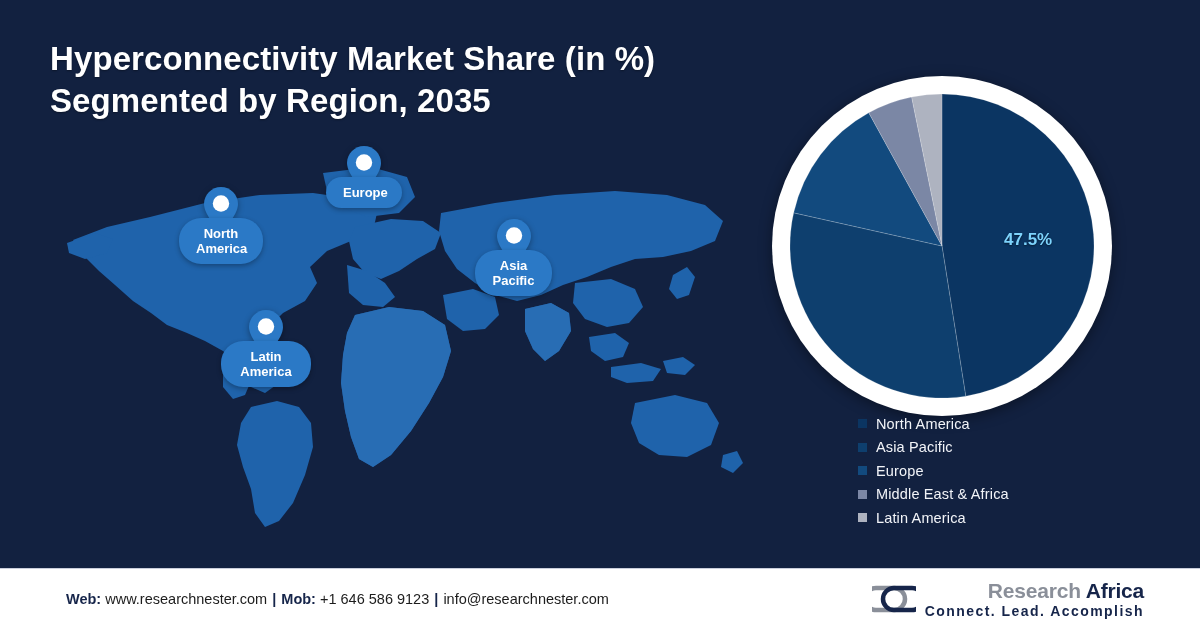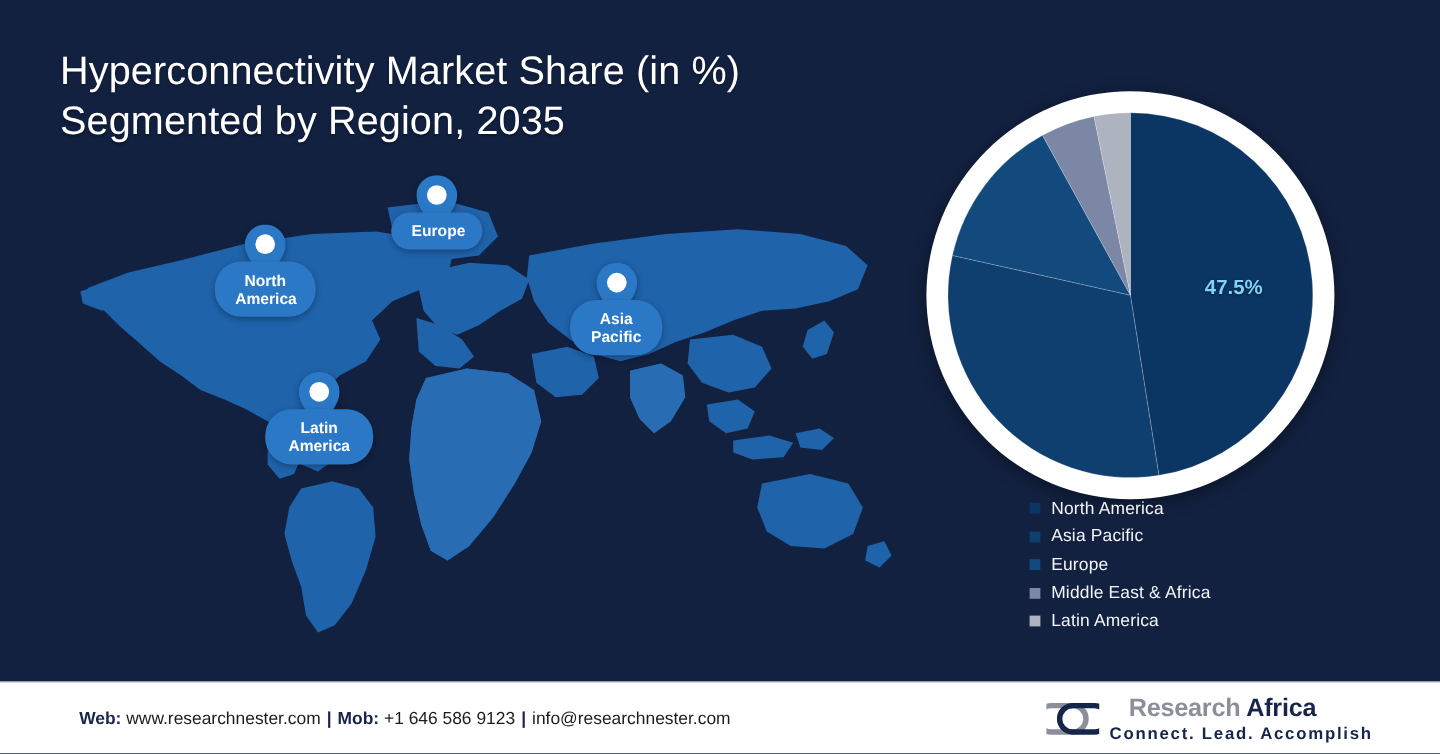--- a/index.html
+++ b/index.html
@@ -8,21 +8,21 @@
     font-family:"Liberation Sans", sans-serif;
     background:#122140;
     position:relative;
     overflow:hidden;
   }
   #stage { position:absolute; inset:0; background:#122140; }
 
   
   #title {
     position:absolute; left:50px; top:38px; width:760px;
-    color:#ffffff; font-size:33px; font-weight:normal;
+    color:#ffffff; font-size:33px; font-weight:bold;
     line-height:42px; letter-spacing:.1px;
     text-shadow:0 1px 2px rgba(0,0,0,.35);
   }
   #title .tl { display:block; white-space:pre; }
 
   
   #map-wrap { position:absolute; left:55px; top:155px; width:690px; height:380px; }
   #map-wrap svg { display:block; width:100%; height:100%; }
 
   .marker { position:absolute; }
@@ -52,21 +52,21 @@
 
   
   #legend { position:absolute; left:858px; top:412px; }
   .leg-row { display:flex; align-items:center; height:23.5px; }
   .leg-sw { width:9px; height:9px; margin-right:9px; flex:0 0 9px; }
   .leg-tx { color:#f2f4f8; font-size:14.5px; letter-spacing:.15px; white-space:nowrap; }
 
   
   #footer {
     position:absolute; left:0; bottom:0; width:1200px; height:60px;
-    background:#ffffff; border-top:1px solid #c9cedb;
+    background:#ffffff; border-top:1px solid #c9cedb;text-align:right;
   }
   #footer-text {
     position:absolute; left:66px; top:50%; transform:translateY(-50%);
     font-size:14.5px; color:#1c1c1c; white-space:nowrap;
   }
   #footer-text b { color:#16254a; }
   #footer-text .sep { color:#16254a; font-weight:bold; padding:0 1px; }
 
   #logo { position:absolute; right:56px; top:50%; transform:translateY(-50%);
           display:flex; align-items:center; gap:9px; }

